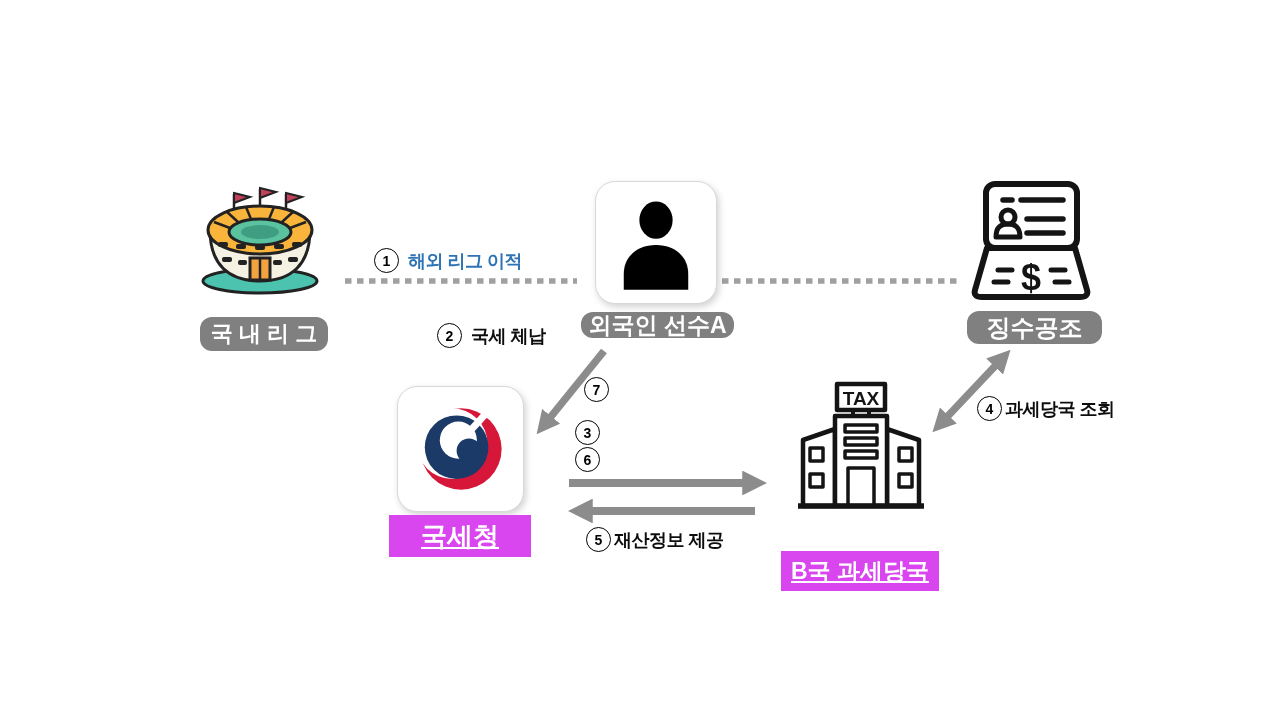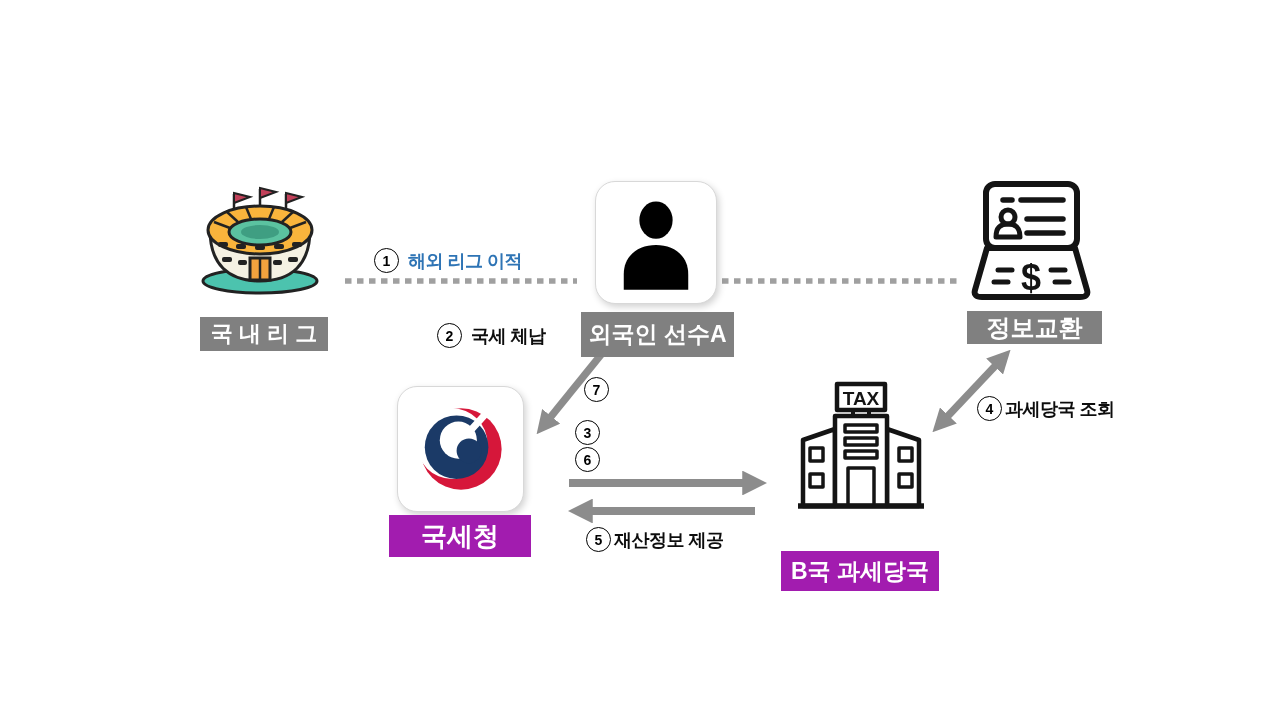--- a/index.html
+++ b/index.html
@@ -4,24 +4,24 @@
 <style>
   html,body{margin:0;padding:0;background:#fff;}
   body{font-family:"Liberation Sans","DejaVu Sans",sans-serif;}
   .canvas{position:relative;width:1280px;height:720px;background:#ffffff;overflow:hidden;}
   .abs{position:absolute;}
   .connectors{position:absolute;left:0;top:0;width:1280px;height:720px;pointer-events:none;}
 
   
   .node-label{position:absolute;display:flex;align-items:center;justify-content:center;
     color:#ffffff;font-weight:700;white-space:nowrap;}
-  .lbl-gray{background:#808080;}
-  .lbl-blue{background:#a21caf;}
+  .lbl-gray{background:#808080;border-radius:12px;}
+  .lbl-blue{background:#d946ef;text-decoration:underline;}
   .lbl-domestic{left:200px;top:317px;width:128px;height:34px;font-size:22px;}
-  .lbl-player{left:581px;top:312px;width:153px;height:45px;font-size:23px;}
+  .lbl-player{left:581px;top:312px;width:153px;height:26px;font-size:23px;}
   .lbl-account{left:967px;top:311px;width:135px;height:33px;font-size:24px;}
   .lbl-nts{left:389px;top:515px;width:142px;height:42px;font-size:26px;}
   .lbl-tax{left:781px;top:517px;width:158px;height:40px;font-size:23px;margin-top:34px;}
 
   
   .icon-card{position:absolute;background:#ffffff;border:1px solid #d8d8d8;border-radius:20px;
     box-shadow:2px 3px 7px rgba(0,0,0,0.18);display:flex;align-items:center;justify-content:center;}
   .card-player{left:595px;top:181px;width:120px;height:121px;}
   .card-emblem{left:397px;top:386px;width:125px;height:124px;}
 
@@ -126,21 +126,21 @@
       <line x1="64" y1="55" x2="100" y2="55" stroke-width="5.5"></line>
       <path d="M24,70 L112,70 L124,112 Q126,119 117,119 L19,119 Q10,119 12,112 Z" stroke-width="6"></path>
       <line x1="35" y1="92" x2="49" y2="92" stroke-width="5"></line>
       <line x1="31" y1="104" x2="45" y2="104" stroke-width="5"></line>
       <line x1="88" y1="92" x2="102" y2="92" stroke-width="5"></line>
       <line x1="92" y1="104" x2="106" y2="104" stroke-width="5"></line>
     </g>
     <text x="68" y="112" text-anchor="middle" font-size="36" font-weight="800" fill="#141414">$</text>
   </svg>
   <div class="node-label lbl-gray lbl-account">
-    <span>정보교환</span>
+    <span>징수공조</span>
   </div>
 
   <div class="icon-card card-emblem">
     <svg width="106" height="106" viewBox="0 0 120 120">
       <circle cx="60" cy="60" r="46" fill="#d6173a"></circle>
       <circle cx="50" cy="54" r="40" fill="#ffffff"></circle>
       <circle cx="55" cy="58" r="36" fill="#1b3a67"></circle>
       <circle cx="57" cy="50" r="21" fill="#ffffff"></circle>
       <line x1="68" y1="42" x2="90" y2="18" stroke="#ffffff" stroke-width="8" stroke-linecap="round"></line>
       <circle cx="69" cy="62" r="14" fill="#1b3a67"></circle>

